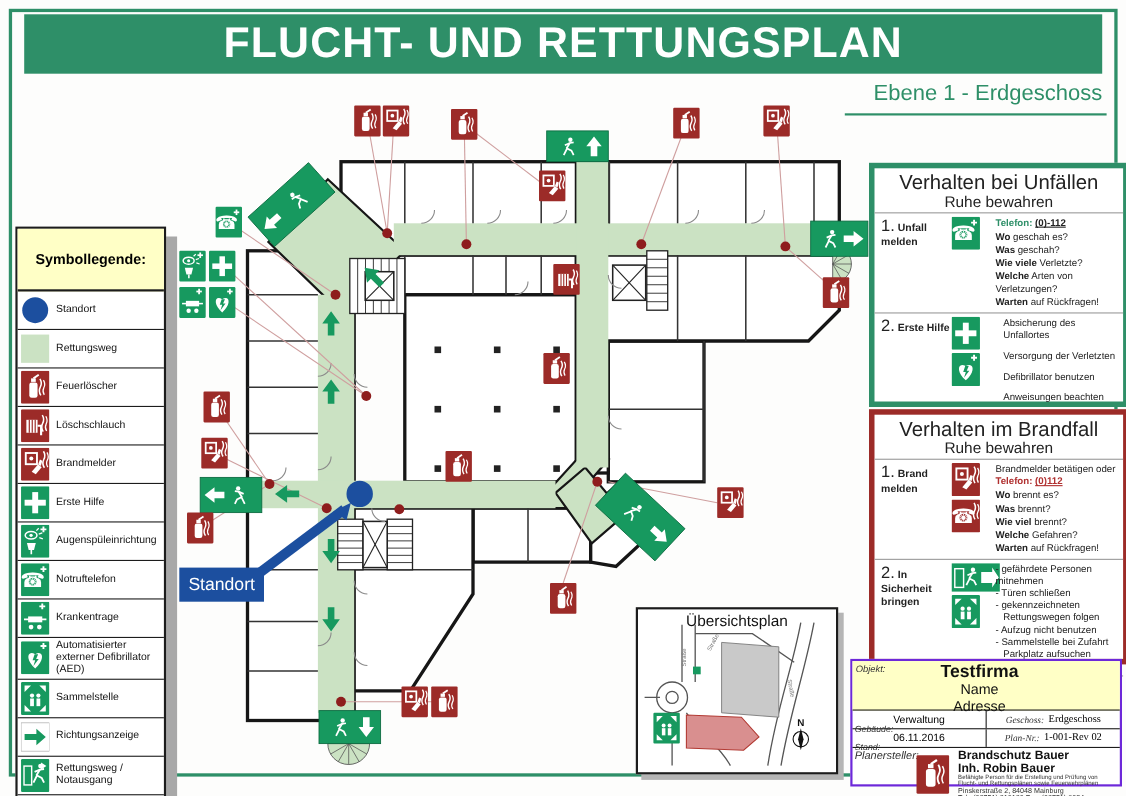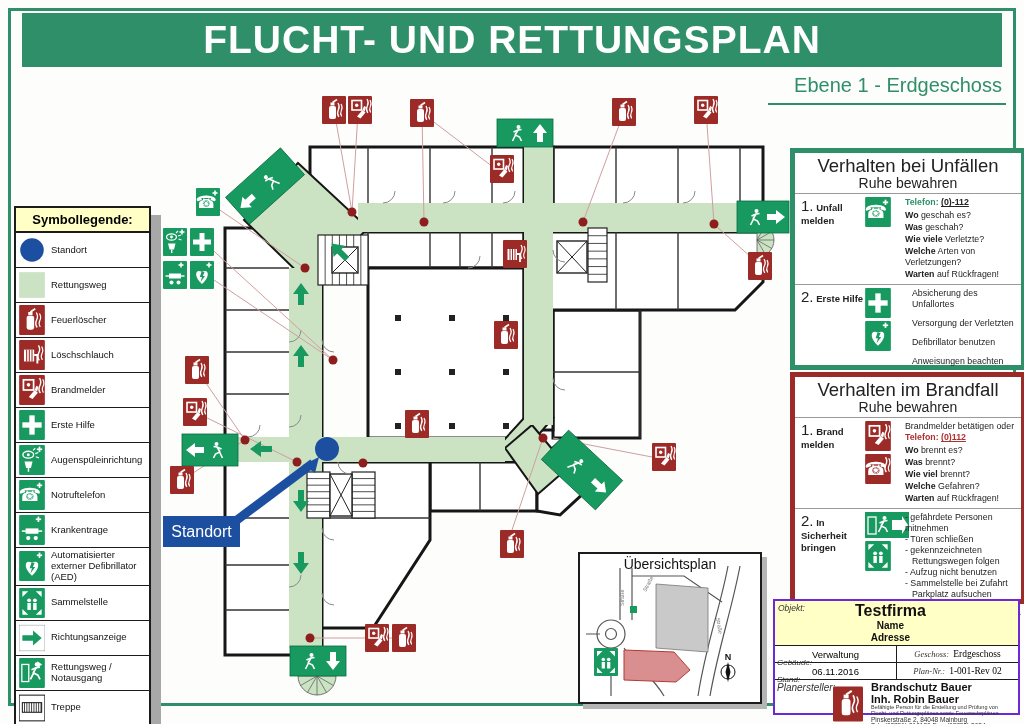--- a/index.html
+++ b/index.html
@@ -4,21 +4,21 @@
 <style>
   html,body{margin:0;padding:0;background:#e9e9e7;}
   #page{position:relative;width:1024px;height:724px;background:#fdfdfc;font-family:"Liberation Sans",sans-serif;overflow:hidden;}
   #frame{position:absolute;left:8px;top:8px;width:1002px;height:692px;border:3px solid #2e8f68;}
   #banner{position:absolute;left:22px;top:13px;width:980px;height:54px;background:#2e8f68;display:flex;align-items:center;justify-content:center;}
   #banner .t{color:#fff;font-size:39px;font-weight:bold;letter-spacing:1px;white-space:nowrap;}
   #subtitle{position:absolute;right:22px;top:74px;font-size:20px;color:#2e8f68;}
   #subrule{position:absolute;left:768px;top:103px;width:238px;height:2px;background:#2e8f68;}
   
   #legend{position:absolute;left:14px;top:206px;width:133px;background:#fff;border:2px solid #1c1c1c;box-shadow:10px 9px 0 #a8a8a8;}
-  #legend .hd{background:#ffffc6;border-bottom:2px solid #1c1c1c;font-weight:bold;font-size:13px;text-align:center;padding:4px 0;}
+  #legend .hd{background:#ffffc6;border-bottom:2px solid #1c1c1c;font-weight:bold;font-size:13px;text-align:center;padding:20px 0;}
   .lrow{display:flex;align-items:center;border-bottom:1px solid #1c1c1c;padding:2px 3px;min-height:27px;}
   .lrow:last-child{border-bottom:none;}
   .lrow .lab{font-size:9.5px;color:#111;line-height:1.15;padding-left:6px;}
   .icn{flex:0 0 auto;display:inline-block;}
   
   .panel{position:absolute;background:#fff;}
   #panel-acc{left:790px;top:148px;width:226px;height:212px;border:5px solid #2e8f68;}
   #panel-fire{left:790px;top:372px;width:226px;height:222px;border:5px solid #9c2b28;}
   .panel .pt{text-align:center;font-size:18.5px;color:#222;margin-top:3px;line-height:1.05;}
   .panel .ps{text-align:center;font-size:14px;color:#222;margin-bottom:2px;}
@@ -37,21 +37,21 @@
   .cont{padding-left:7px;}
   
   #overview{position:absolute;left:578px;top:552px;width:180px;height:148px;background:#fff;border:2px solid #1c1c1c;box-shadow:5px 5px 0 #b5b5b5;}
   #overview .ot{position:absolute;top:2px;width:100%;text-align:center;font-size:14px;color:#111;}
   
   #infobox{position:absolute;left:773px;top:599px;width:243px;height:112px;background:#fff;border:2px solid #6d28d9;font-size:10px;}
   #ib-obj{position:relative;height:44px;background:#ffffc6;border-bottom:1px solid #1c1c1c;}
   #ib-obj .small-label{position:absolute;left:3px;top:2px;font-style:italic;font-size:8.5px;color:#333;}
   #ib-obj .vals{position:absolute;left:80px;top:1px;text-align:center;}
   #ib-obj .vals .nm{font-size:16px;font-weight:bold;color:#111;}
-  #ib-obj .vals .ln{font-size:10px;font-weight:bold;color:#111;line-height:1.15;}
+  #ib-obj .vals .ln{font-size:13px;font-weight:normal;color:#111;line-height:1.15;}
   .ib-row{display:flex;border-bottom:1px solid #1c1c1c;height:16px;position:relative;}
   .ib-cell{position:relative;flex:1;border-right:1px solid #1c1c1c;display:flex;align-items:center;justify-content:center;font-size:9.5px;}
   .ib-cell:last-child{border-right:none;font-family:Liberation Serif, serif;}
   .ib-cell .small-label{position:absolute;left:2px;bottom:-5px;background:transparent;font-style:italic;font-size:8px;color:#333;z-index:2;}
   .ib-cell .inline-label{font-style:italic;font-size:8.5px;color:#333;margin-right:4px;}
   #ib-creator{position:relative;height:50px;}
   #ib-creator .small-label{position:absolute;left:2px;top:2px;font-style:italic;font-size:10px;color:#333;}
   #ib-creator .logo{position:absolute;left:58px;top:6px;}
   #ib-creator .cotext{position:absolute;left:96px;top:2px;line-height:1.05;}
   #ib-creator .co{font-size:11px;font-weight:bold;color:#111;}

